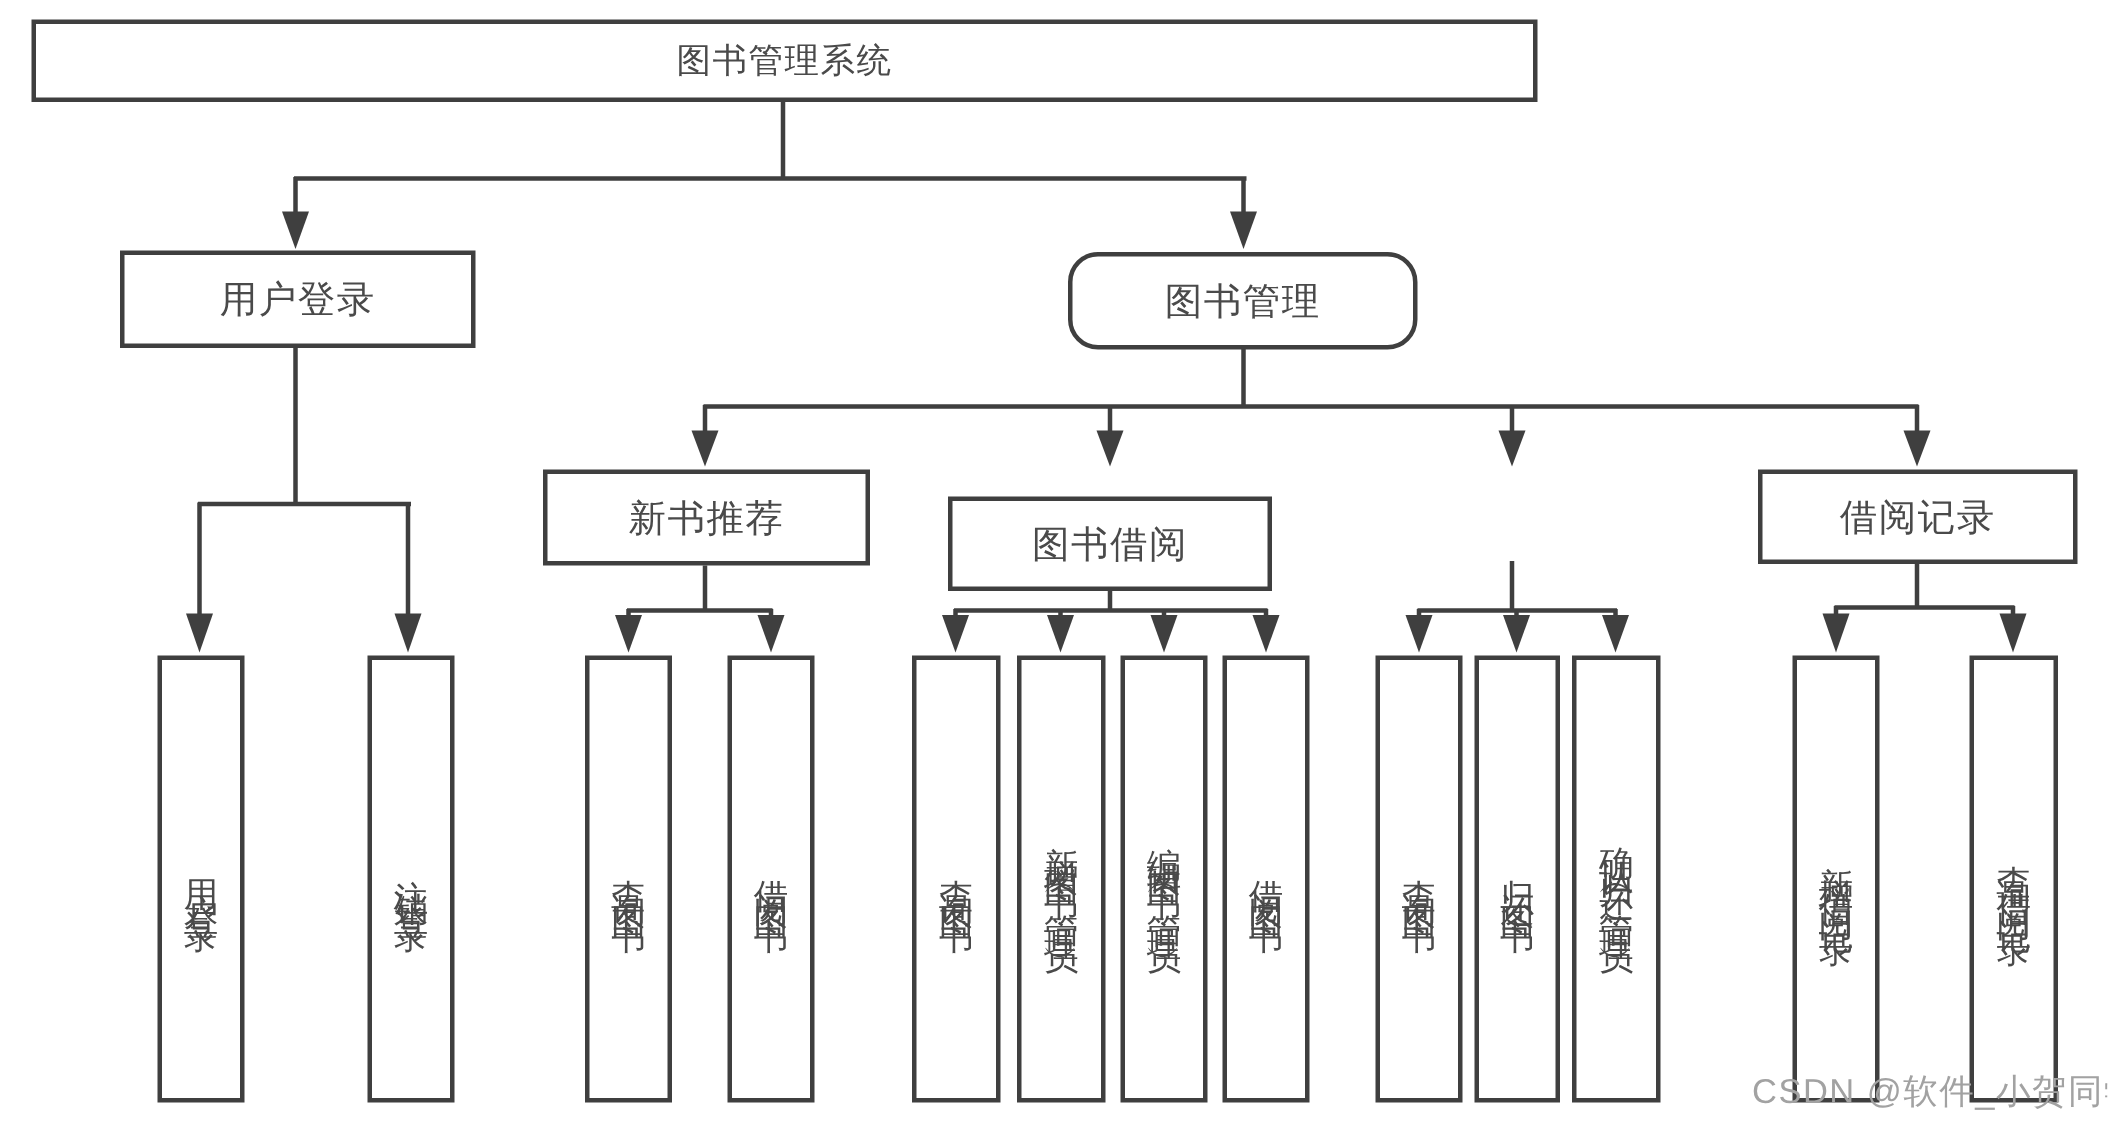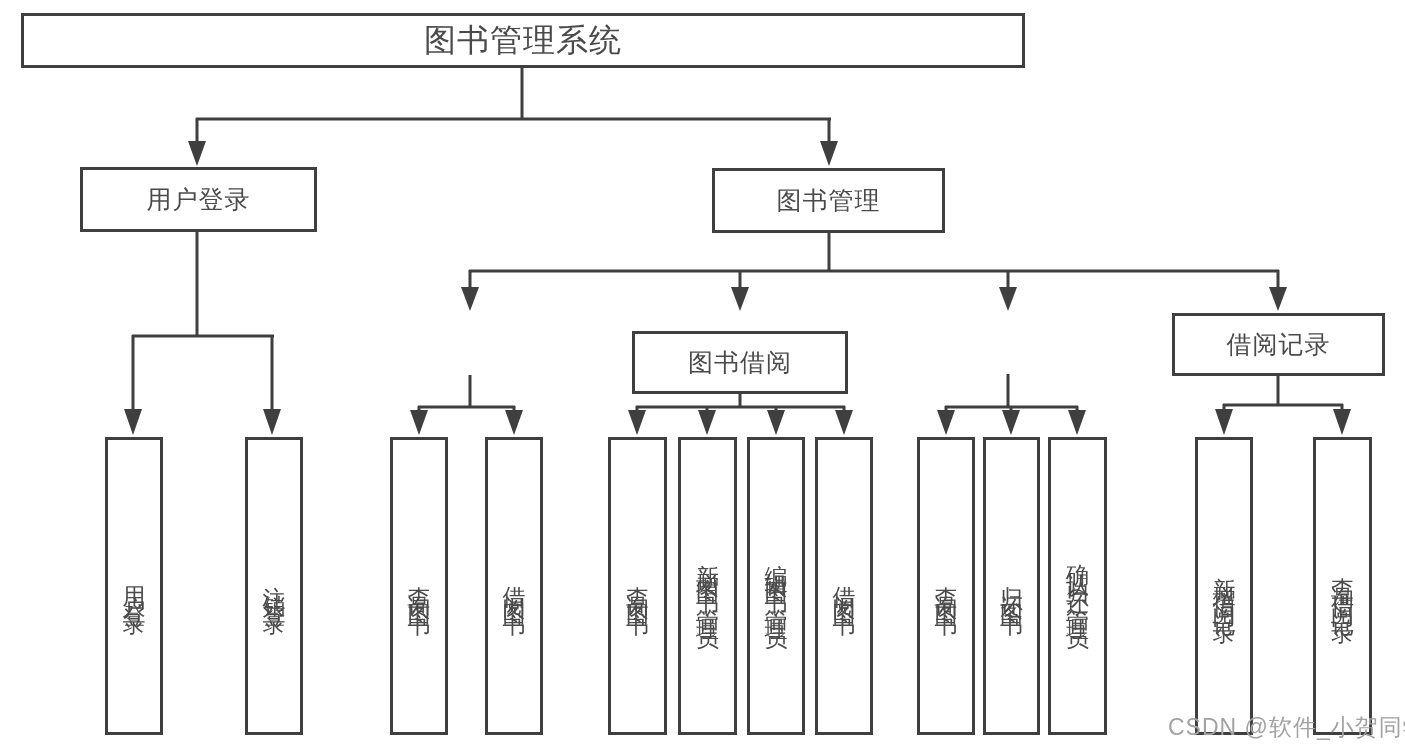--- a/index.html
+++ b/index.html
@@ -14,41 +14,41 @@
   .node{
     position:absolute;
     box-sizing:border-box;
     border:3px solid #3f3f3f;
     background:#ffffff;
     display:flex;align-items:center;justify-content:center;
     color:#4a4a4a;
     letter-spacing:1px;
   }
   .node.h{font-size:25px;}
-  .node.root{font-size:32px;}
+  .node.root{font-size:23px;}
   .node.v{font-size:23px;}
   .node.v .vtext{
     writing-mode:vertical-rl;
     text-orientation:mixed;
     letter-spacing:9px;
     line-height:1;
     white-space:nowrap;
   }
   .watermark{
     position:absolute;
     left:1168px;top:712px;
     font-size:23px;
     letter-spacing:1px;
     color:#a2a2a2;
     white-space:nowrap;
   }
   
   #n-root{left:21px;top:13px;width:1004px;height:55px;}
   #n-user-login{left:80px;top:167px;width:237px;height:65px;}
-  #n-book-mgmt{left:712px;top:168px;width:233px;height:65px;}
+  #n-book-mgmt{left:712px;top:168px;width:233px;height:65px;border-radius:20px;}
   #n-new-rec{left:362px;top:313px;width:218px;height:64px;}
   #n-book-borrow{left:632px;top:316px;width:216px;height:63px;margin-top:15px;}
   #n-cur-borrow{left:902px;top:313px;width:213px;height:63px;}
   #n-borrow-rec{left:1172px;top:313px;width:213px;height:63px;}
   .leaf{top:437px;height:298px;width:58px;}
   #lf-ul-0{left:105px;} #lf-ul-1{left:245px;}
   #lf-nr-0{left:390px;} #lf-nr-1{left:485px;}
   #lf-bb-0{left:608px;width:59px;} #lf-bb-1{left:678px;width:59px;}
   #lf-bb-2{left:747px;} #lf-bb-3{left:815px;}
   #lf-cb-0{left:917px;} #lf-cb-1{left:983px;width:57px;} #lf-cb-2{left:1048px;width:59px;}
@@ -110,20 +110,23 @@
     <span>图书管理系统</span>
   </div>
 
   <div class="node h" id="n-user-login">
     <span>用户登录</span>
   </div>
   <div class="node h" id="n-book-mgmt">
     <span>图书管理</span>
   </div>
 
+  <div class="node h" id="n-new-rec">
+    <span>新书推荐</span>
+  </div>
   <div class="node h" id="n-book-borrow">
     <span>图书借阅</span>
   </div>
   <div class="node h" id="n-borrow-rec">
     <span>借阅记录</span>
   </div>
 
   <div class="node v leaf" id="lf-ul-0">
     <span class="vtext">用户登录</span>
   </div>

